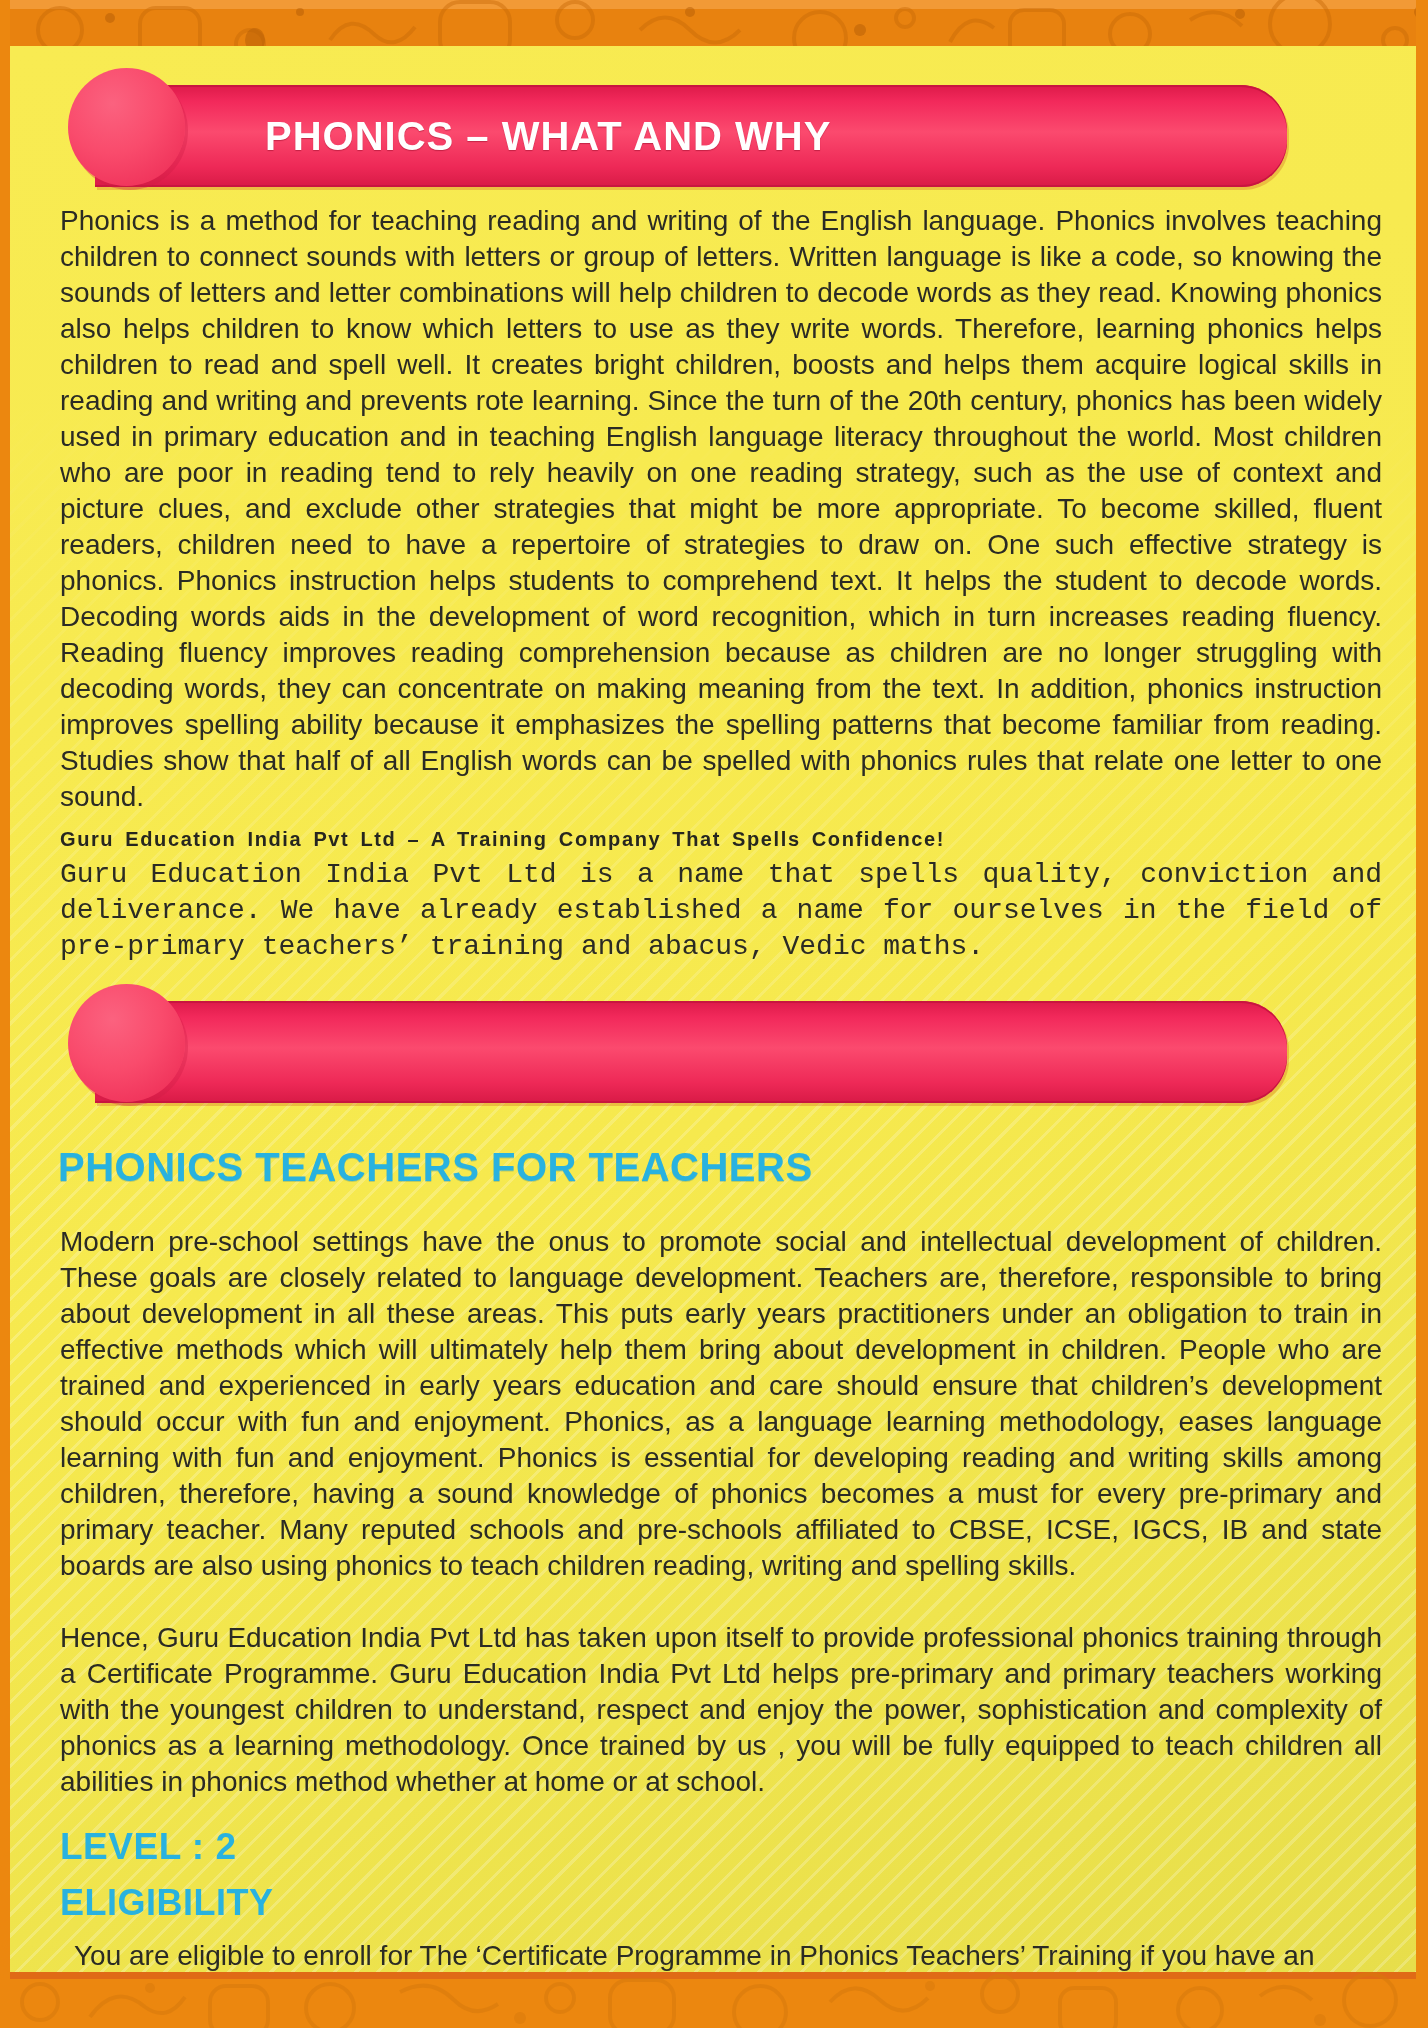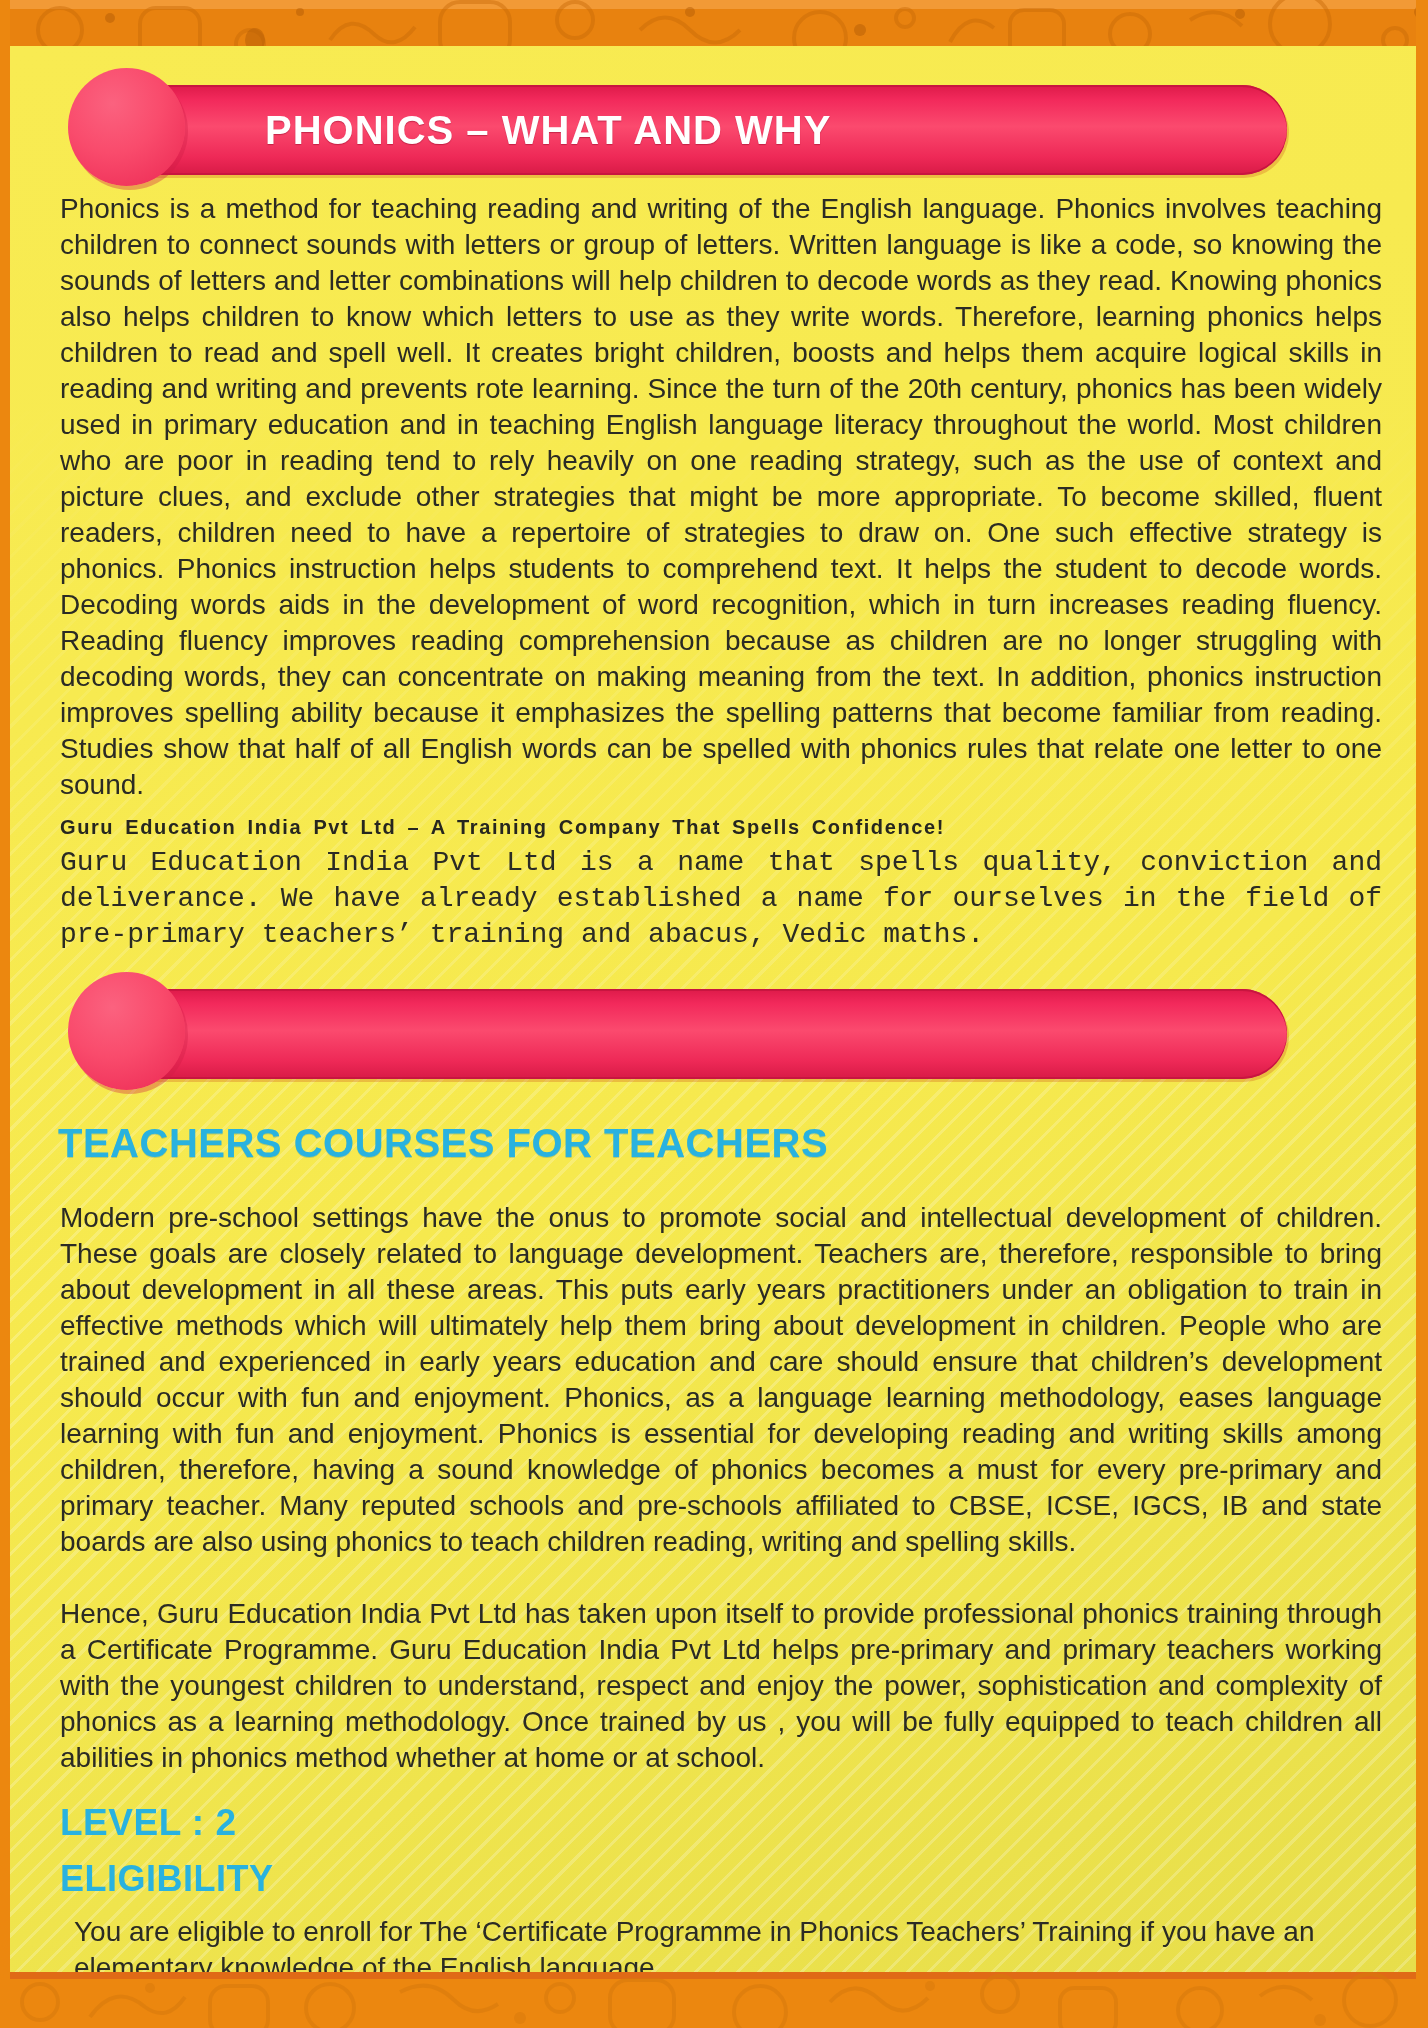--- a/index.html
+++ b/index.html
@@ -45,21 +45,21 @@
     -webkit-mask-image: linear-gradient(180deg, transparent 0 18%, rgba(0,0,0,0.55) 38%, #000 60%);
     mask-image: linear-gradient(180deg, transparent 0 18%, rgba(0,0,0,0.55) 38%, #000 60%);
     pointer-events: none;
   }
   .content { position: relative; z-index: 2; }
   
   .banner {
     position: relative;
     margin-left: 85px;
     width: 1192px;
-    height: 90px;
+    height: 102px;
     border-radius: 0 46px 46px 0;
     background: linear-gradient(180deg, #dd1a49 0%, #f2295b 16%, #fb4a6e 46%, #ee2957 80%, #d81a46 100%);
     box-shadow: inset 0 2px 0 #c81540, inset 0 -2px 0 #c81540, 2px 3px 0 rgba(200,60,20,0.25);
     display: flex;
     align-items: center;
   }
   .banner-circle {
     position: absolute;
     left: -27px; top: -17px;
     width: 117px; height: 118px;
@@ -204,21 +204,21 @@
       <p class="body-text intro">Phonics is a method for teaching reading and writing of the English language. Phonics involves teaching children to connect sounds with letters or group of letters. Written language is like a code, so knowing the sounds of letters and letter combinations will help children to decode words as they read. Knowing phonics also helps children to know which letters to use as they write words. Therefore, learning phonics helps children to read and spell well. It creates bright children, boosts and helps them acquire logical skills in reading and writing and prevents rote learning. Since the turn of the 20th century, phonics has been widely used in primary education and in teaching English language literacy throughout the world. Most children who are poor in reading tend to rely heavily on one reading strategy, such as the use of context and picture clues, and exclude other strategies that might be more appropriate. To become skilled, fluent readers, children need to have a repertoire of strategies to draw on. One such effective strategy is phonics. Phonics instruction helps students to comprehend text. It helps the student to decode words. Decoding words aids in the development of word recognition, which in turn increases reading fluency. Reading fluency improves reading comprehension because as children are no longer struggling with decoding words, they can concentrate on making meaning from the text. In addition, phonics instruction improves spelling ability because it emphasizes the spelling patterns that become familiar from reading. Studies show that half of all English words can be spelled with phonics rules that relate one letter to one sound.</p>
 
       <p class="guru-tagline">Guru Education India Pvt Ltd – A Training Company That Spells Confidence!</p>
 
       <p class="body-text guru-paragraph">Guru Education India Pvt Ltd  is a name that spells quality, conviction and deliverance. We have already established a name for ourselves in the field of pre-primary teachers’ training and abacus, Vedic maths.</p>
 
       <div class="banner banner-2">
         <div class="banner-circle"></div>
       </div>
 
-      <h2 class="cyan-heading">TEACHERS COURSES FOR TEACHERS</h2>
+      <h2 class="cyan-heading">PHONICS TEACHERS FOR TEACHERS</h2>
 
       <p class="body-text para-2">Modern pre-school settings have the onus to promote social and intellectual development of children. These goals are closely related to language development. Teachers are, therefore, responsible to bring about development in all these areas. This puts early years practitioners under an obligation to train in effective methods which will ultimately help them bring about development in children. People who are trained and experienced in early years education and care should ensure that children’s development should occur with fun and enjoyment. Phonics, as a language learning methodology, eases language learning with fun and enjoyment. Phonics is essential for developing reading and writing skills among children, therefore, having a sound knowledge of phonics becomes a must for every pre-primary and primary teacher. Many reputed schools and pre-schools affiliated to CBSE, ICSE, IGCS, IB and state boards are also using phonics to teach children reading, writing and spelling skills.</p>
 
       <p class="body-text para-3">Hence, Guru Education India Pvt Ltd has taken upon itself to provide professional phonics training through a Certificate Programme. Guru Education India Pvt Ltd  helps pre-primary and primary teachers working with the youngest children to understand, respect and enjoy the power, sophistication and complexity of phonics as a learning methodology. Once trained by us , you will be fully equipped to teach children all abilities in phonics method whether at home or at school.</p>
 
       <h2 class="level-heading">LEVEL : 2</h2>
 
       <h3 class="eligibility-heading">ELIGIBILITY</h3>
 
       <p class="body-text eligibility-text">You are eligible to enroll for The ‘Certificate Programme in Phonics Teachers’ Training if you have an elementary knowledge of the English language.</p>

